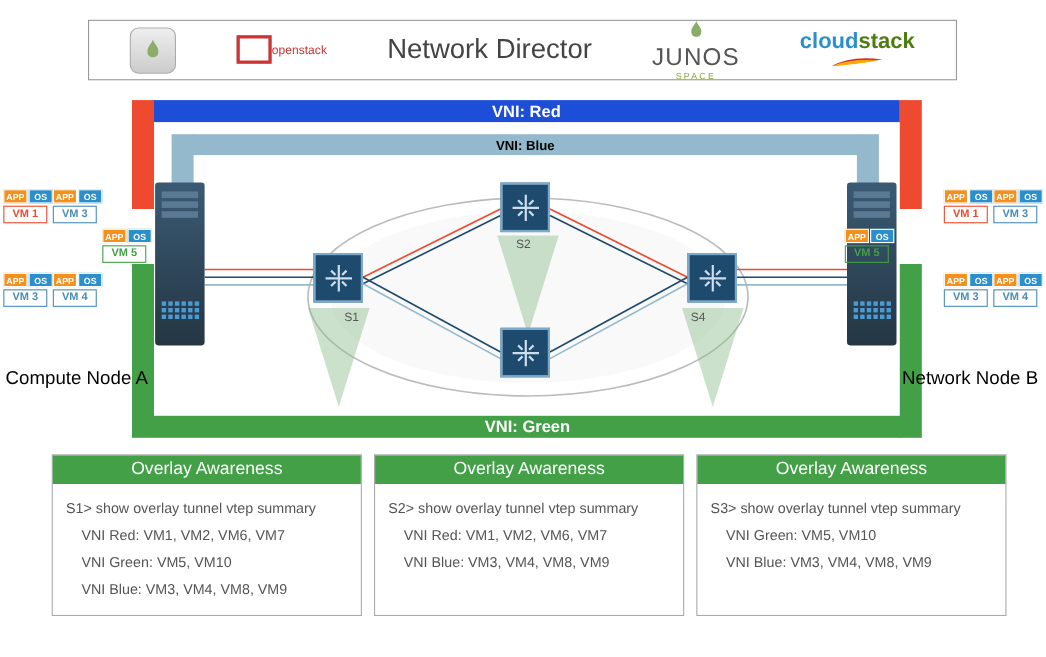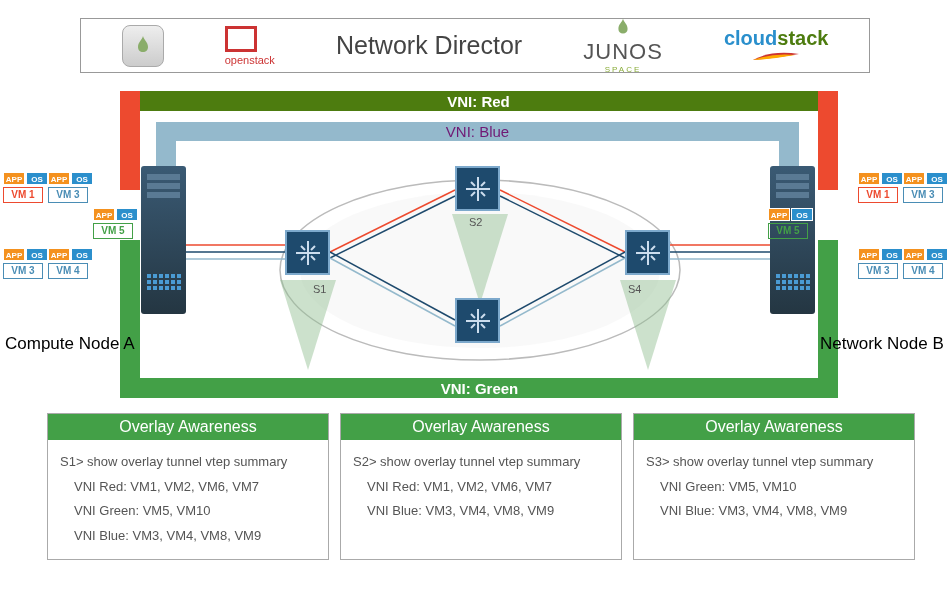--- a/index.html
+++ b/index.html
@@ -1,35 +1,35 @@
 <!DOCTYPE html>
 <html><head>
 <meta charset="utf-8">
 <style>
 *{margin:0;padding:0;box-sizing:border-box}
 body{font-family:Arial,Helvetica,sans-serif;width:951px;height:597px;background:#fff;position:relative;color:#444}
 .header{position:absolute;left:80px;top:18px;width:790px;height:55px;border:1px solid #999;display:flex;align-items:center;justify-content:space-around;padding:0 10px}
 .logo-box{width:42px;height:42px;border-radius:8px;background:linear-gradient(#eee,#ccc);border:1px solid #aaa;display:flex;align-items:center;justify-content:center}
 .leaf-icon{width:24px;height:24px}
-.openstack-box{display:flex;flex-direction:column;font-size:11px;color:#c33}
+.openstack-box{display:flex;flex-direction:row;align-items:center;font-size:11px;color:#c33}
 .os-square{width:32px;height:26px;border:3px solid #c33;margin-bottom:2px}
 .nd-title{font-size:25px;color:#444;font-weight:400}
 .junos-box{display:flex;flex-direction:column;align-items:center}
 .junos-text{font-size:22px;color:#555;letter-spacing:1px}
 .junos-space{font-size:8px;color:#8aad3a;letter-spacing:2px}
 .cloudstack-text{font-size:20px;font-weight:700}
 .cs-cloud{color:#2a8fcc}
 .cs-stack{color:#4d7c0f}
 .feather{width:50px;height:14px}
 
-.vni-red-bar{position:absolute;left:139px;top:91px;width:679px;height:20px;background:#4d7c0f;display:flex;align-items:center;justify-content:center;color:#fff;font-size:15px;font-weight:700}
+.vni-red-bar{position:absolute;left:139px;top:91px;width:679px;height:20px;background:#1d4ed8;display:flex;align-items:center;justify-content:center;color:#fff;font-size:15px;font-weight:700}
 .vni-red-left{position:absolute;left:120px;top:91px;width:20px;height:99px;background:#ed4a2f}
 .vni-red-right{position:absolute;left:818px;top:91px;width:20px;height:99px;background:#ed4a2f}
 
-.vni-blue-bar{position:absolute;left:175px;top:122px;width:605px;height:19px;background:#94b9cc;display:flex;align-items:center;justify-content:center;color:#701a75;font-size:15px;font-weight:400}
+.vni-blue-bar{position:absolute;left:175px;top:122px;width:605px;height:19px;background:#94b9cc;display:flex;align-items:center;justify-content:center;color:#000000;font-size:12px;font-weight:700}
 .vni-blue-left{position:absolute;left:156px;top:122px;width:20px;height:93px;background:#94b9cc}
 .vni-blue-right{position:absolute;left:779px;top:122px;width:20px;height:93px;background:#94b9cc}
 
 .vni-green-bar{position:absolute;left:140px;top:378px;width:679px;height:20px;background:#43a047;display:flex;align-items:center;justify-content:center;color:#fff;font-size:15px;font-weight:700}
 .vni-green-left{position:absolute;left:120px;top:240px;width:20px;height:158px;background:#43a047}
 .vni-green-right{position:absolute;left:818px;top:240px;width:20px;height:158px;background:#43a047}
 .switch{position:absolute;width:45px;height:45px;background:#1e4a6d;border:2px solid #7da9cc;display:flex;align-items:center;justify-content:center}
 .switch svg{width:30px;height:30px}
 .sw-s1{left:285px;top:230px}
 .sw-s2{left:455px;top:166px}

